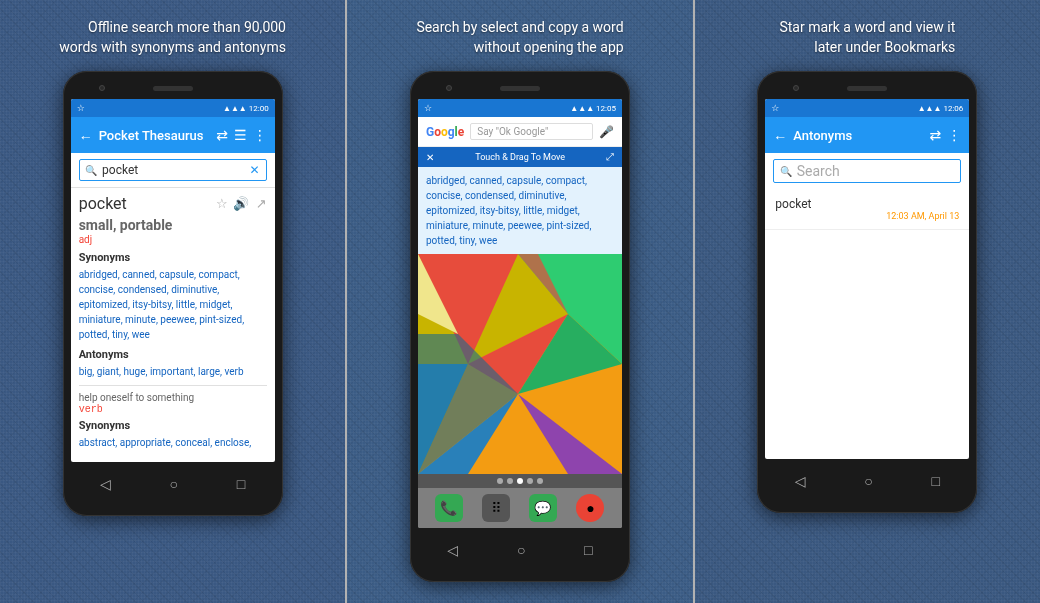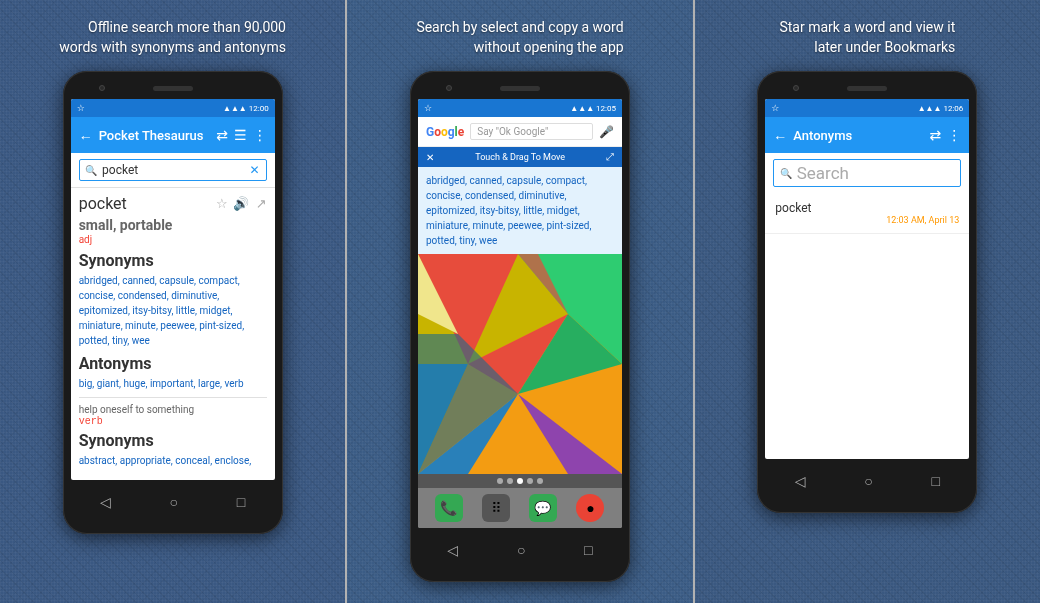--- a/index.html
+++ b/index.html
@@ -187,21 +187,21 @@
       justify-content: space-between;
       margin-bottom: 4px;
     }
 
     .word-title { font-size: 16px; color: #333; }
     .word-icons { display: flex; gap: 6px; color: #aaa; font-size: 13px; }
 
     .word-definition { color: #666; font-size: 14px; margin-bottom: 1px; font-weight: bold; }
     .word-pos { color: #F44336; font-size: 10px; margin-bottom: 6px; }
 
-    .section-title { color: #333; font-size: 16px; font-weight: bold; margin-bottom: 3px; }
+    .section-title { color: #333; font-size: 11px; font-weight: bold; margin-bottom: 3px; }
     .synonyms-text { color: #1565C0; font-size: 10px; line-height: 1.5; margin-bottom: 6px; }
 
     .divider { height: 1px; background: #e0e0e0; margin: 6px 0; }
 
     .second-def { color: #666; font-size: 10px; margin-bottom: 1px; }
     .second-pos { color: #F44336; font-size: 10px; margin-bottom: 4px; font-family: Liberation Mono, monospace; }
 
     
     .nav-bar {
       background: #1a1a1a;
@@ -523,21 +523,21 @@
       <div class="app-bar">
         <span class="app-bar-icon">←</span>
         <span class="app-bar-title">Antonyms</span>
         <span class="app-bar-icon">⇄</span>
         <span class="app-bar-icon">⋮</span>
       </div>
 
       <div class="bookmarks-content">
         <div class="search-bar-bm">
           <span style="font-size:10px;color:#aaa;">🔍</span>
-          <span style="color:#aaa; font-size:17px;">Search</span>
+          <span style="color:#aaa; font-size:14px;">Search</span>
         </div>
 
 
         <div class="bookmark-item">
           <div class="bookmark-word">pocket</div>
           <div class="bookmark-time">12:03 AM, April 13</div>
         </div>
       </div>
     </div>
 

